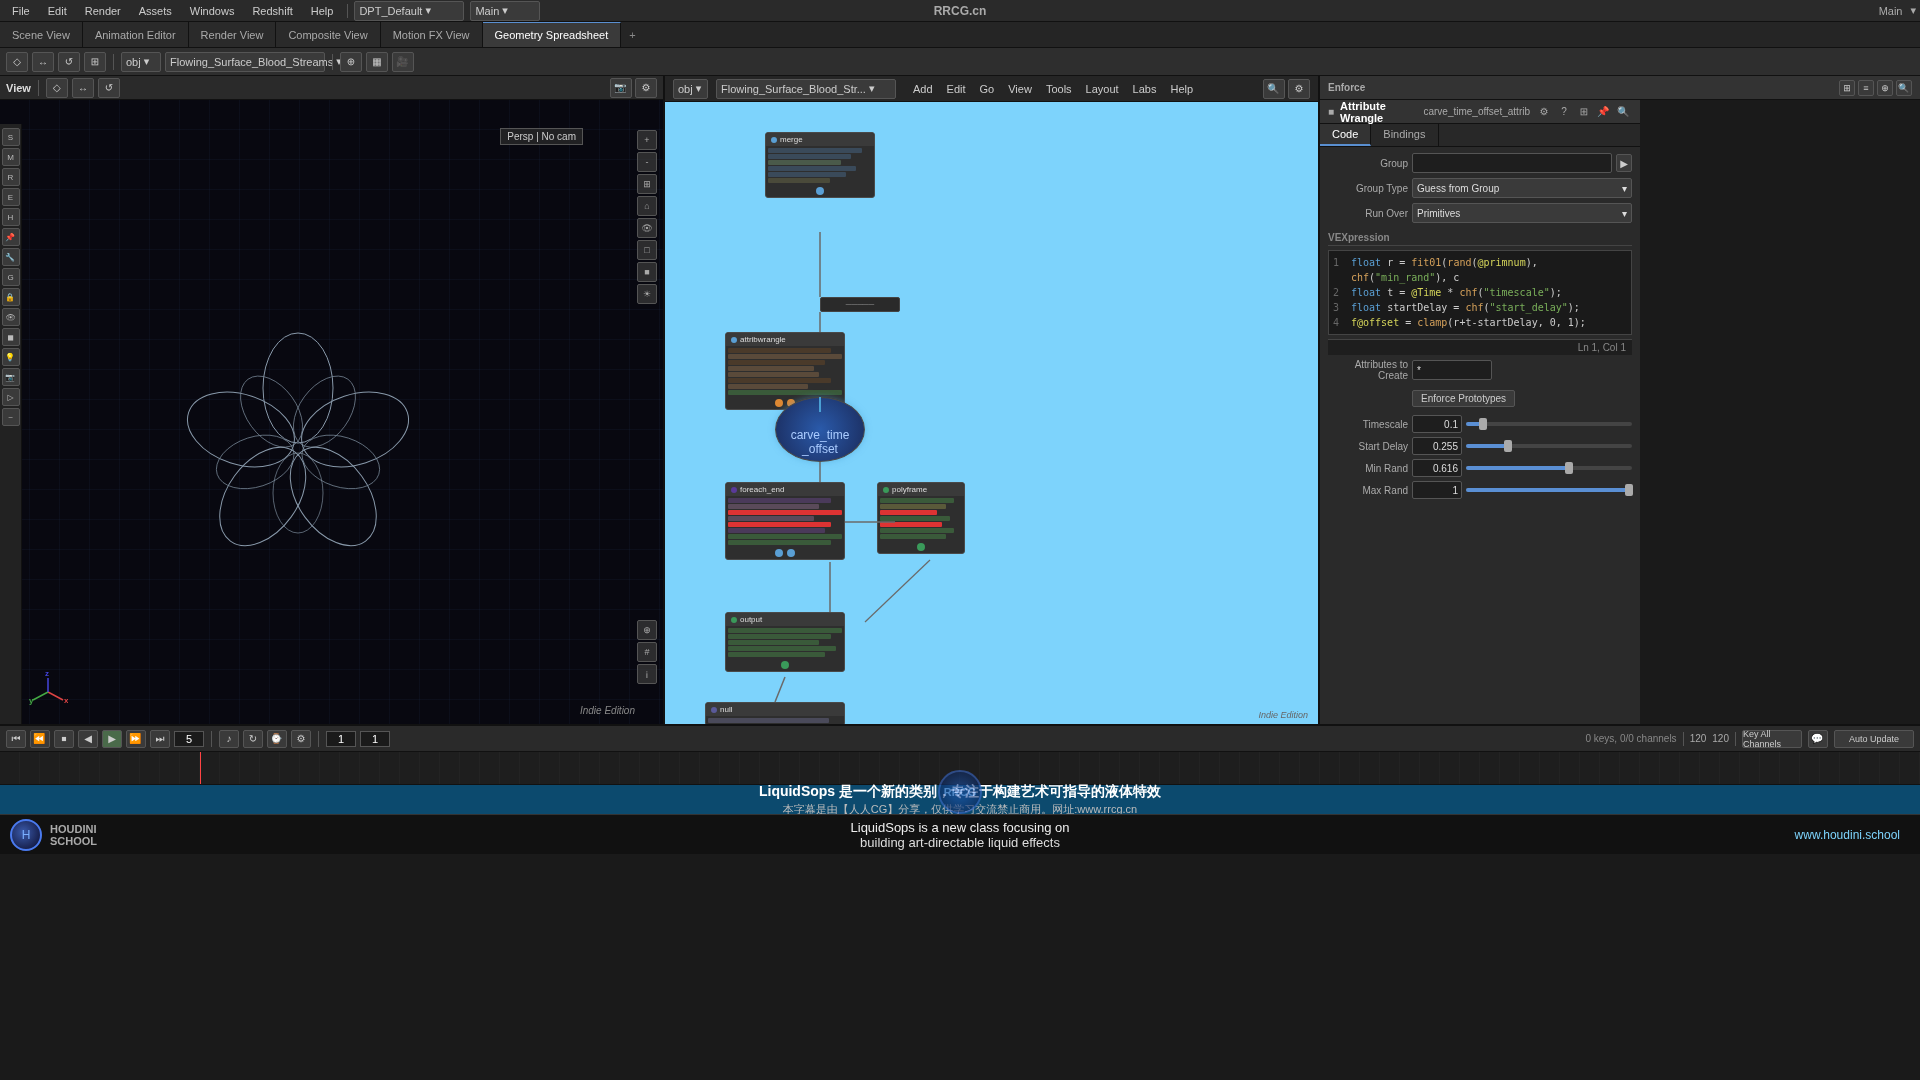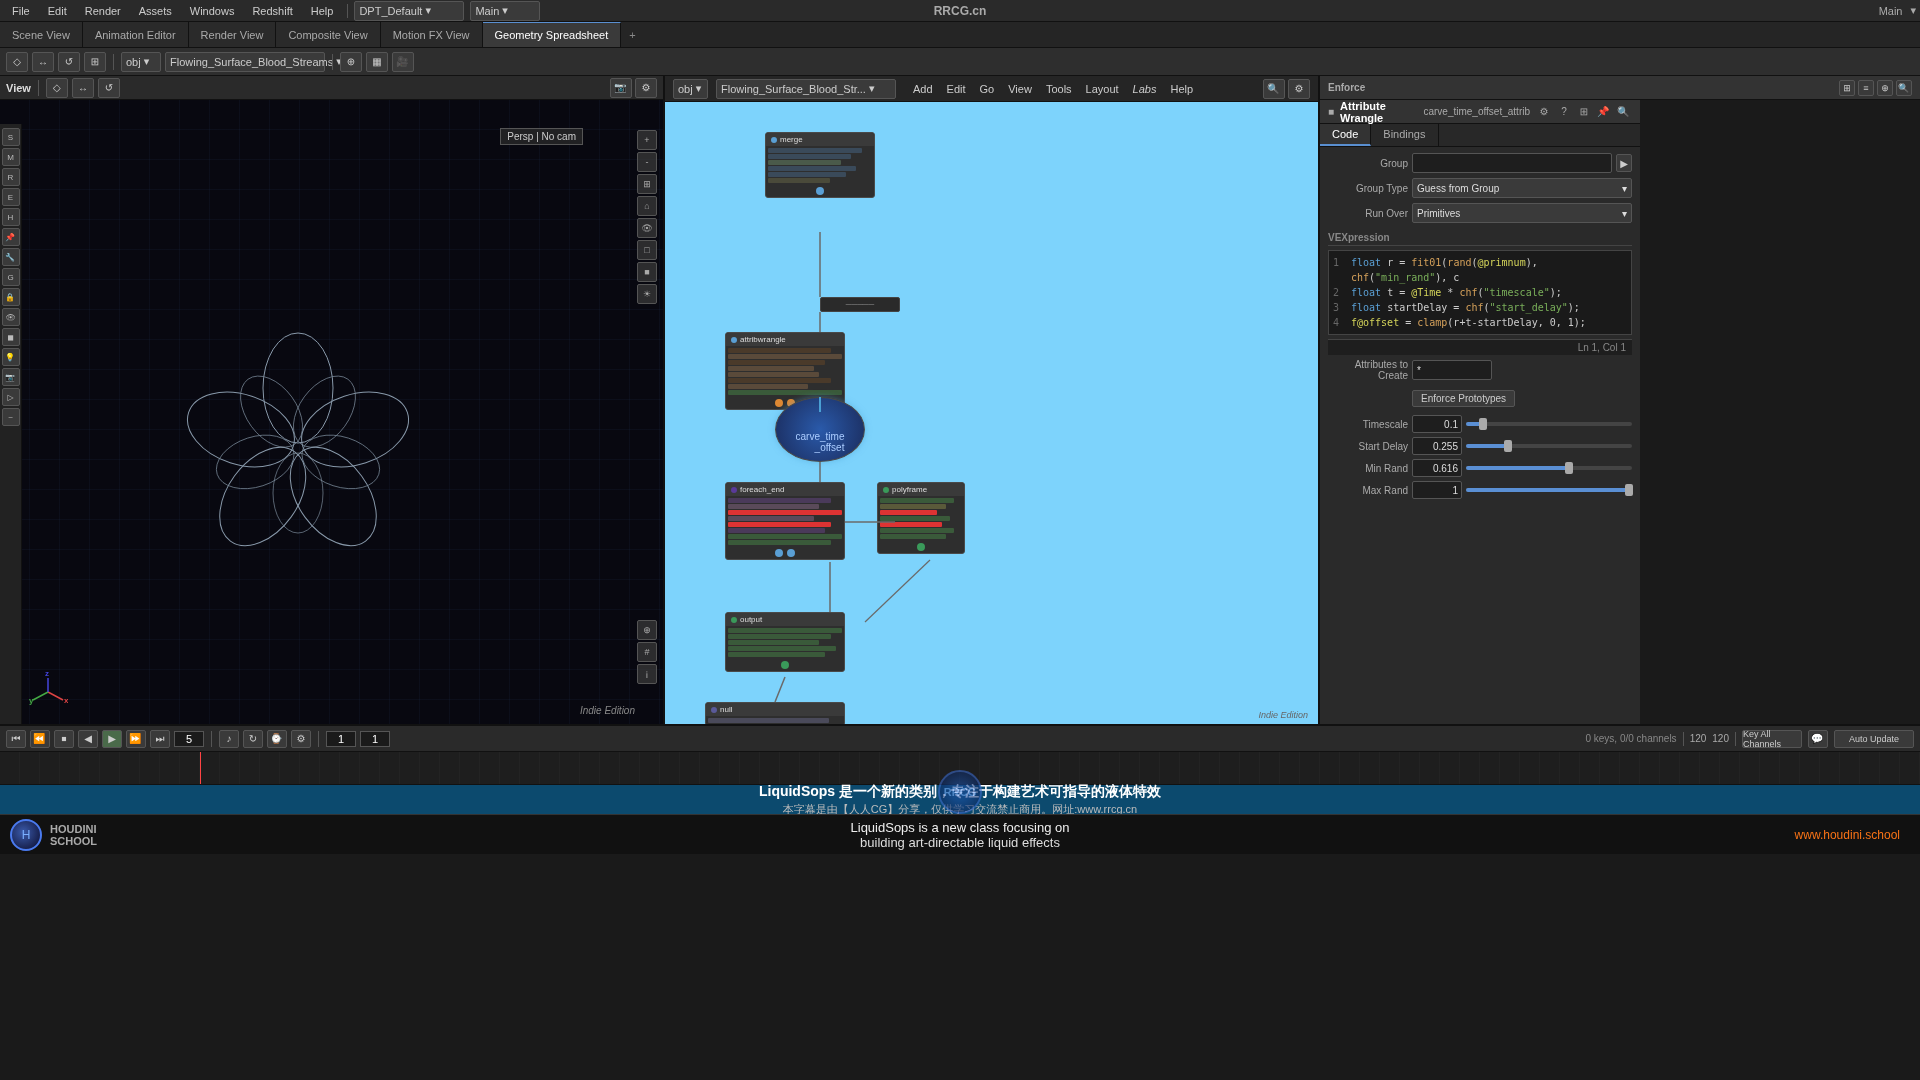--- a/index.html
+++ b/index.html
@@ -420,21 +420,21 @@
     }
     .houdini-icon {
       width: 32px; height: 32px;
       border-radius: 50%;
       background: radial-gradient(circle at 40% 40%, #3a5aaa, #0a0a2a);
       border: 2px solid #4a7aee;
       display: flex; align-items: center; justify-content: center;
       font-size: 12px; color: #7aafff;
     }
     .houdini-text { font-size: 11px; font-weight: bold; color: #aaa; }
-    .houdini-url { position: absolute; right: 20px; color: #f97316; font-size: 12px; margin-left: 24px; }
+    .houdini-url { position: absolute; right: 20px; color: #7dd3fc; font-size: 12px; margin-left: 24px; }
 
     .frame-num-box {
       background: #1a1a1a;
       border: 1px solid #555;
       padding: 1px 5px;
       font-size: 11px;
       color: #fff;
       min-width: 30px;
       text-align: center;
     }
@@ -673,21 +673,21 @@
           <span>Flowing_Surface_Blood_Str...</span>
           <span>▾</span>
         </div>
       <div style="margin-left:4px; display:flex; gap:4px;">
         <span class="menu-item" style="padding:2px 5px;">Add</span>
         <span class="menu-item" style="padding:2px 5px;">Edit</span>
         <span class="menu-item" style="padding:2px 5px;">Go</span>
         <span class="menu-item" style="padding:2px 5px;">View</span>
         <span class="menu-item" style="padding:2px 5px;">Tools</span>
         <span class="menu-item" style="padding:2px 5px;">Layout</span>
-        <span class="menu-item" style="padding:2px 5px;font-style:italic;">Labs</span>
+        <span class="menu-item" style="padding:2px 5px;">Labs</span>
         <span class="menu-item" style="padding:2px 5px;">Help</span>
       </div>
       <div style="margin-left:auto; display:flex; gap:3px;">
         <div class="toolbar-btn">🔍</div>
         <div class="toolbar-btn">⚙</div>
       </div>
     </div>
 
     <div class="node-canvas">
 
@@ -728,21 +728,21 @@
           <div class="node-mini-row" style="background:#5a4a3a; width:70%;"></div>
           <div class="node-mini-row" style="background:#3a5a3a; width:100%;"></div>
         </div>
         <div style="padding:2px; display:flex; justify-content:center; gap:4px;">
           <span class="node-dot" style="background:#dd8833; width:8px; height:8px;"></span>
           <span class="node-dot" style="background:#dd8833; width:8px; height:8px;"></span>
         </div>
       </div>
 
       <div class="node-mini node-selected" style="left:110px; top:295px; width:90px; height:65px; border-radius:50%; display:flex; align-items:center; justify-content:center; background: radial-gradient(circle, #2a5aaa, #1a2a5a);">
-        <span style="font-size:10px; color:#aaccff; text-align:right;margin-top:24px;">carve_time<br>_offset</span>
+        <span style="font-size:12px; color:#aaccff; text-align:center;margin-top:24px;">carve_time<br>_offset</span>
       </div>
 
       <div class="node-mini" style="left:60px; top:380px; width:120px;">
         <div class="node-box-header">
           <span class="node-dot" style="background:#5a3a9a;"></span>
           <span style="font-size:8px;">foreach_end</span>
         </div>
         <div class="node-mini-inner">
           <div class="node-mini-row" style="background:#4a3a5a; width:90%;"></div>
           <div class="node-mini-row" style="background:#5a4a5a; width:80%;"></div>

